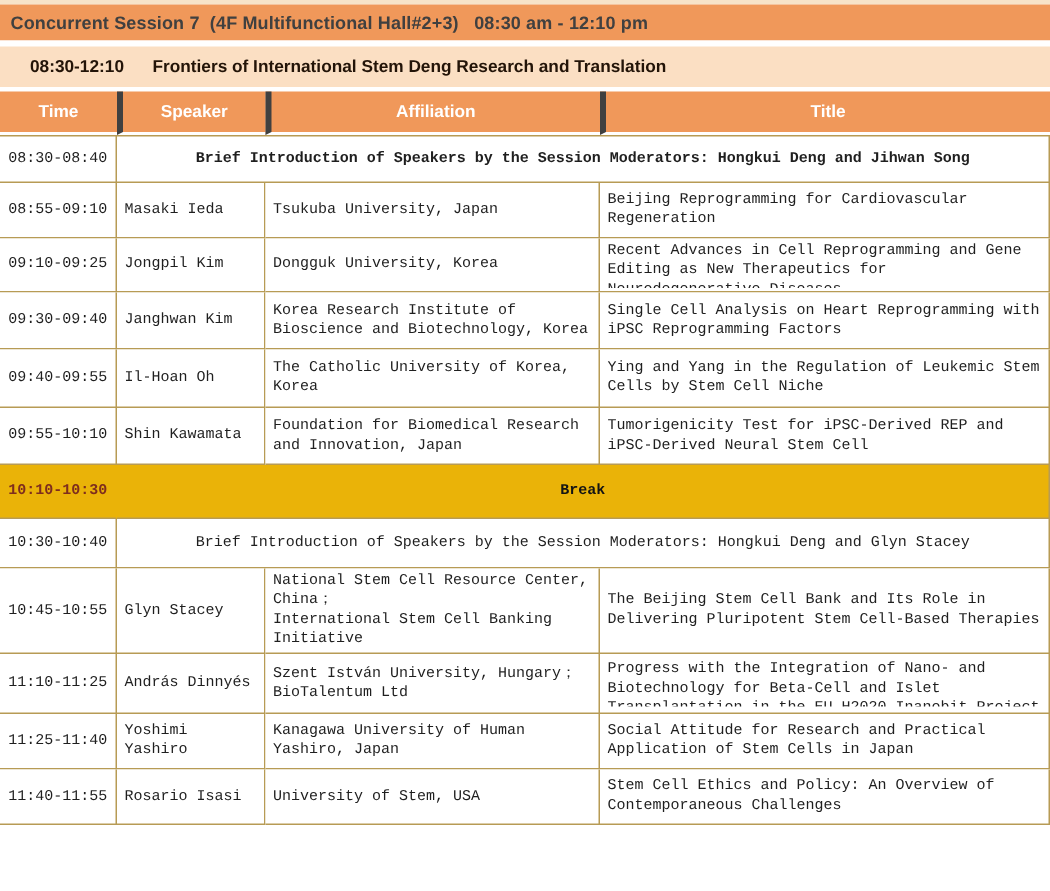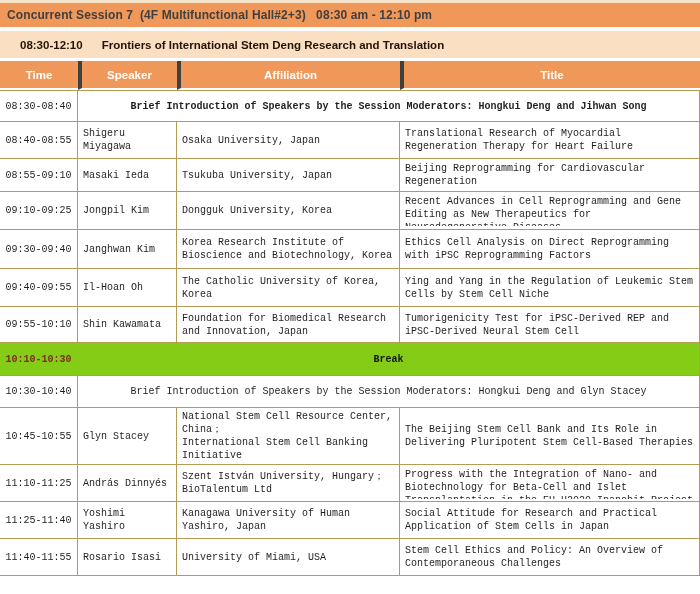--- a/index.html
+++ b/index.html
@@ -29,21 +29,21 @@
   tbody tr:nth-child(1) td{height:26px}  tbody tr:nth-child(2) td{height:32px}
   tbody tr:nth-child(3) td{height:28px}  tbody tr:nth-child(4) td{height:33px}
   tbody tr:nth-child(5) td{height:34px}  tbody tr:nth-child(6) td{height:33px}
   tbody tr:nth-child(7) td{height:31px}  tbody tr:nth-child(8) td{height:28px}
   tbody tr:nth-child(9) td{height:27px}  tbody tr:nth-child(10) td{height:35px}
   tbody tr:nth-child(11) td{height:32px} tbody tr:nth-child(12) td{height:32px}
   tbody tr:nth-child(13) td{height:32px} tbody tr:nth-child(14) td{height:32px}
   tbody tr:nth-child(15) td{height:25px} tbody tr:nth-child(16) td{height:30px}
   
   .row-intro-bold .c-span .cellbox{font-weight:bold;}
-  .row-break td{background:#84cc16;}
+  .row-break td{background:#eab308;}
   .row-break .c-time{color:#7E2D1E;font-weight:bold;border-right-color:transparent;}
   .row-break .c-span .cellbox{font-weight:bold;color:#141414;}
 </style>
 </head>
 <body>
 
 <div id="page">
   <div class="top-strip"></div>
 
   <div class="session-bar">
@@ -78,34 +78,20 @@
         <tr class="row-intro-bold">
           <td class="c-time">
             <div class="cellbox">08:30-08:40</div>
           </td>
           <td class="c-span" colspan="3">
             <div class="cellbox">Brief Introduction of Speakers by the Session Moderators: Hongkui Deng and Jihwan Song</div>
           </td>
         </tr>
         <tr>
           <td class="c-time">
-            <div class="cellbox">08:40-08:55</div>
-          </td>
-          <td class="c-speaker">
-            <div class="cellbox">Shigeru Miyagawa</div>
-          </td>
-          <td class="c-affiliation">
-            <div class="cellbox">Osaka University, Japan</div>
-          </td>
-          <td class="c-title">
-            <div class="cellbox clip">Translational Research of Myocardial Regeneration Therapy for Heart Failure</div>
-          </td>
-        </tr>
-        <tr>
-          <td class="c-time">
             <div class="cellbox">08:55-09:10</div>
           </td>
           <td class="c-speaker">
             <div class="cellbox">Masaki Ieda</div>
           </td>
           <td class="c-affiliation">
             <div class="cellbox">Tsukuba University, Japan</div>
           </td>
           <td class="c-title">
             <div class="cellbox clip">Beijing Reprogramming for Cardiovascular Regeneration</div>
@@ -129,21 +115,21 @@
           <td class="c-time">
             <div class="cellbox">09:30-09:40</div>
           </td>
           <td class="c-speaker">
             <div class="cellbox">Janghwan Kim</div>
           </td>
           <td class="c-affiliation">
             <div class="cellbox">Korea Research Institute of Bioscience and Biotechnology, Korea</div>
           </td>
           <td class="c-title">
-            <div class="cellbox clip">Ethics Cell Analysis on Direct Reprogramming with iPSC Reprogramming Factors</div>
+            <div class="cellbox clip">Single Cell Analysis on Heart Reprogramming with iPSC Reprogramming Factors</div>
           </td>
         </tr>
         <tr>
           <td class="c-time">
             <div class="cellbox">09:40-09:55</div>
           </td>
           <td class="c-speaker">
             <div class="cellbox">Il-Hoan Oh</div>
           </td>
           <td class="c-affiliation">
@@ -228,21 +214,21 @@
           </td>
         </tr>
         <tr>
           <td class="c-time">
             <div class="cellbox">11:40-11:55</div>
           </td>
           <td class="c-speaker">
             <div class="cellbox">Rosario Isasi</div>
           </td>
           <td class="c-affiliation">
-            <div class="cellbox">University of Miami, USA</div>
+            <div class="cellbox">University of Stem, USA</div>
           </td>
           <td class="c-title">
             <div class="cellbox clip">Stem Cell Ethics and Policy: An Overview of Contemporaneous Challenges</div>
           </td>
         </tr>
       </tbody>
   </table>
 </div>
 
 </body></html>

